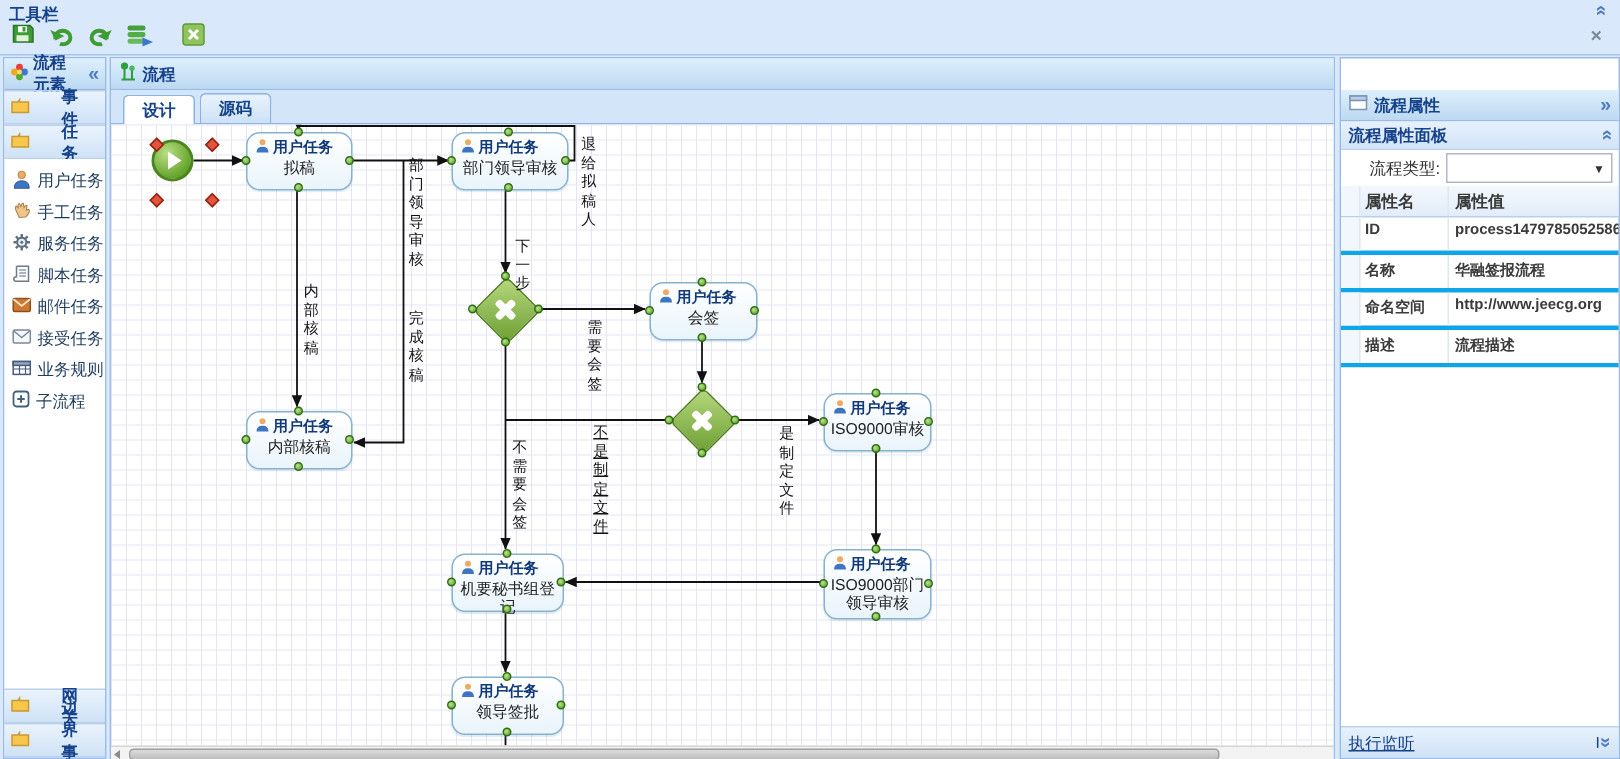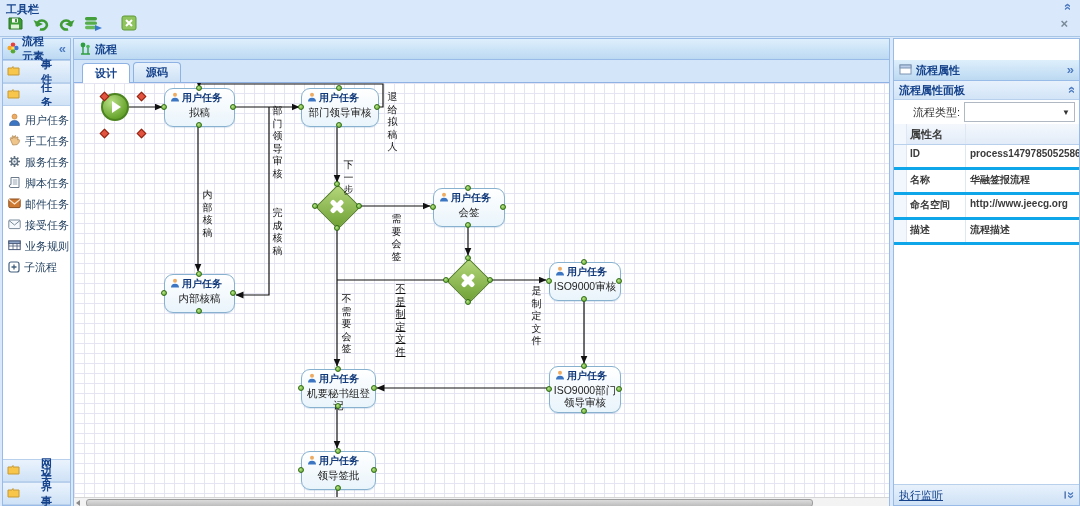--- a/index.html
+++ b/index.html
@@ -400,21 +400,21 @@
         <div class="selhandle" style="left: 37px; top: 37px;"></div>
       </div>
       <div class="elabel" style="left: 127px; top: 106px;">内部核稿</div>
       <div class="elabel" style="left: 197px; top: 22px;">部门领导审核</div>
       <div class="elabel" style="left: 197px; top: 124px;">完成核稿</div>
       <div class="elabel" style="left: 312px; top: 8px;">退给拟稿人</div>
       <div class="elabel" style="left: 268px; top: 76px;">下一步</div>
       <div class="elabel" style="left: 316px; top: 130px;">需要会签</div>
       <div class="elabel" style="left: 266px; top: 210px;">不需要会签</div>
       <div class="elabel" style="left: 320px; top: 200px; text-decoration: underline;">不是制定文件</div>
-      <div class="elabel" style="left: 456px; top: 202px;">是制定文件</div>
+      <div class="elabel" style="left: 444px; top: 202px; font-family: Liberation Mono, monospace;">是制定文件</div>
     </div>
   <div id="hscroll">
     <div id="hs-left"></div>
     <div id="hs-thumb"></div>
   </div>
 </div>
 
 <div id="props">
   <div id="p-hdr" class="hdr">
     <span><svg width="13" height="11">
@@ -433,20 +433,21 @@
   <div id="p-typerow">
     <span>流程类型:</span>
     <div id="p-select">
       <span></span>
       <span style="color:#333;font-size:8px;">▼</span>
     </div>
   </div>
   <div id="p-thead">
     <div class="pt-gutter"></div>
     <div class="pt-c1">属性名</div>
+    <div class="pt-c2">属性值</div>
   </div>
   <div id="p-tbody">
       <div class="pt-row">
         <div class="pt-gutter"></div>
         <div class="pt-c1">ID</div>
         <div class="pt-c2">process1479785052586</div>
       </div>
       <div class="pt-row">
         <div class="pt-gutter"></div>
         <div class="pt-c1">名称</div>

